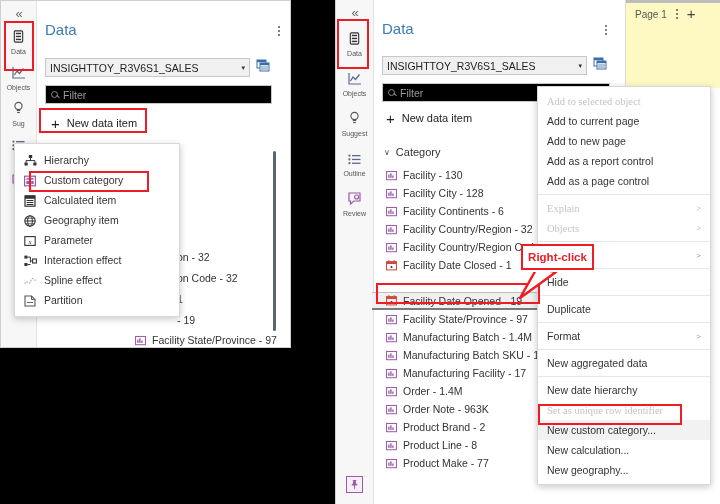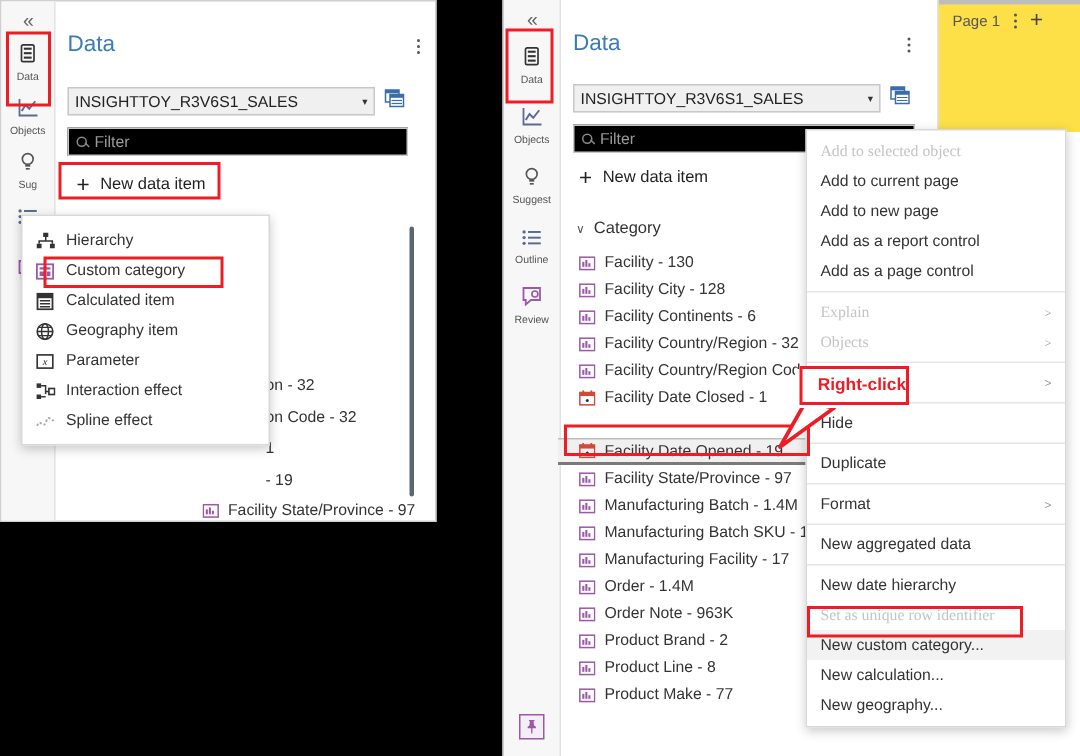--- a/index.html
+++ b/index.html
@@ -67,21 +67,21 @@
   .callout { position: absolute; border: 2.5px solid #ee1c25; background: #fff;
              color: #ee1c25; font-size: 11.5px; font-weight: bold;
              display: flex; align-items: center; justify-content: center; }
   .tail { position: absolute; pointer-events: none; }
 
   .selrow { background: #f0f0f0; border-top: 1px solid #bdbdbd; border-bottom: 2px solid #7a7a7a; margin-top: 18px; }
 
   .scrollv { position: absolute; width: 3px; background: #5b6770; border-radius: 2px; }
 
   
-  .tabstrip { position: absolute; background: #fde047; border-left: 1px solid #dcdcdc; }
+  .tabstrip { position: absolute; background: #fef9c3; border-left: 1px solid #dcdcdc; }
   .tabtop { height: 3px; background: #bdbdbd; }
   .tabrow { display: flex; align-items: center; gap: 9px; padding: 4px 9px; }
   .tabname { font-size: 10px; color: #555; }
 
   .pinbox { position: absolute; border: 1px solid #9b59a8; background: #f4eef6;
             width: 17px; height: 17px; display:flex; align-items:center; justify-content:center; }
 </style>
 </head>
 <body>
 
@@ -247,20 +247,28 @@
                 <path d="M6.4 6h2.2" stroke="#333" stroke-width="1"></path>
               </svg></span>
       <span>Interaction effect</span>
           </div>
           <div class="mi" style="height: 20px;">
             <span class="ico"><svg width="13" height="12" viewBox="0 0 13 12">
                 <path d="M0.8 9c2-6 4 3 6-3s4 2 5.4-2" fill="none" stroke="#aaa" stroke-width="1.2" stroke-dasharray="1.6 1.2"></path>
               </svg></span>
       <span>Spline effect</span>
           </div>
+          <div class="mi" style="height: 20px;">
+            <span class="ico"><svg width="12" height="12" viewBox="0 0 12 12">
+                <path d="M1 1h6.5l3.5 3.4V11H1z" fill="none" stroke="#555" stroke-width="1.1"></path>
+                <path d="M7.5 1v3.4H11" fill="none" stroke="#555" stroke-width="1"></path>
+                <path d="M3 7.5h6" stroke="#555" stroke-width="0.9"></path>
+              </svg></span>
+      <span>Partition</span>
+          </div>
         </div>
     </div>
 
     <div class="redbox" style="left:3px;top:20px;width:30px;height:50px;"></div>
     <div class="redbox" style="left:38px;top:107px;width:108px;height:25px;"></div>
     <div class="redbox" style="left:28px;top:170px;width:120px;height:21px;"></div>
   </div>
 
   <div class="panel" style="left:335px;top:0;width:385px;height:504px;border-left:1px solid #cfcfcf;">
 
@@ -588,17 +596,17 @@
   </div>
 
   <div class="redbox" style="left:337px;top:19px;width:32px;height:50px;"></div>
   <div class="redbox" style="left:376px;top:283px;width:164px;height:21px;"></div>
   <div class="redbox" style="left:538px;top:404px;width:144px;height:21px;"></div>
 
   <svg class="tail" style="left:500px;top:246px;width:90px;height:62px;" viewBox="0 0 90 62">
     <path d="M37 22 L20 52 L56 26 Z" fill="#ffffff" stroke="#ee1c25" stroke-width="2.5" stroke-linejoin="round"></path>
     <rect x="30" y="0" width="50" height="26" fill="#ffffff"></rect>
   </svg>
-  <div class="callout" style="left:533px;top:244px;width:73px;height:26px;justify-content:flex-end;">
+  <div class="callout" style="left:521px;top:244px;width:73px;height:26px;">
     <span>Right-click</span>
   </div>
 
 </div>
 
 </body></html>

